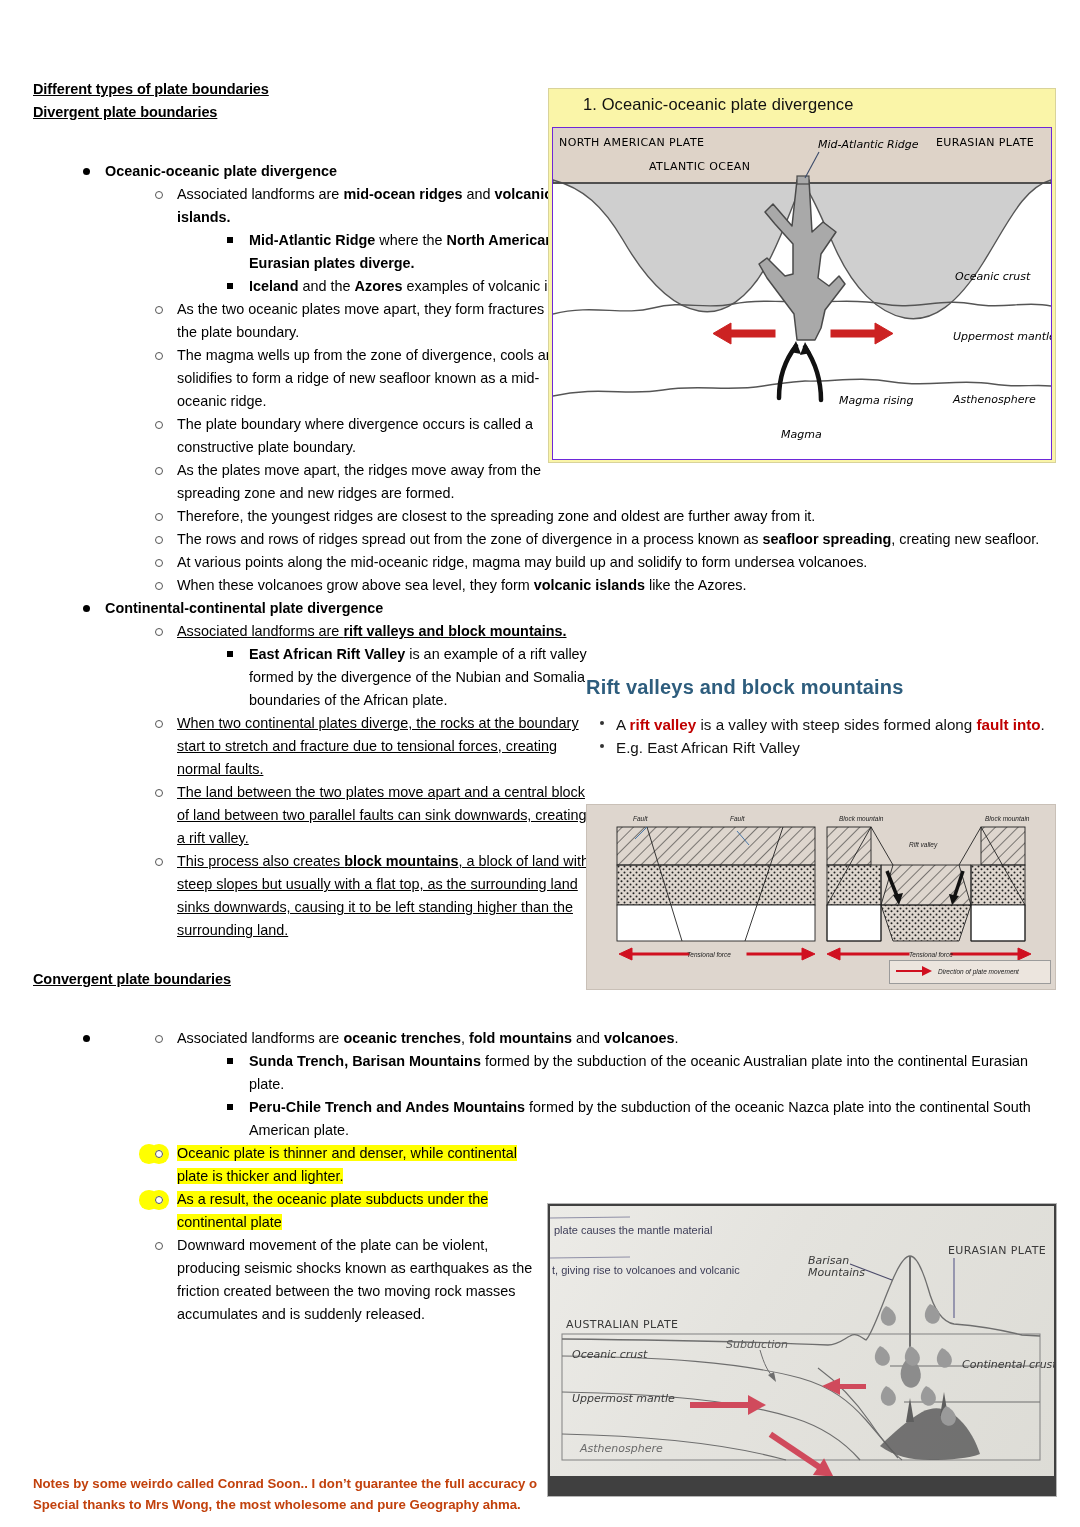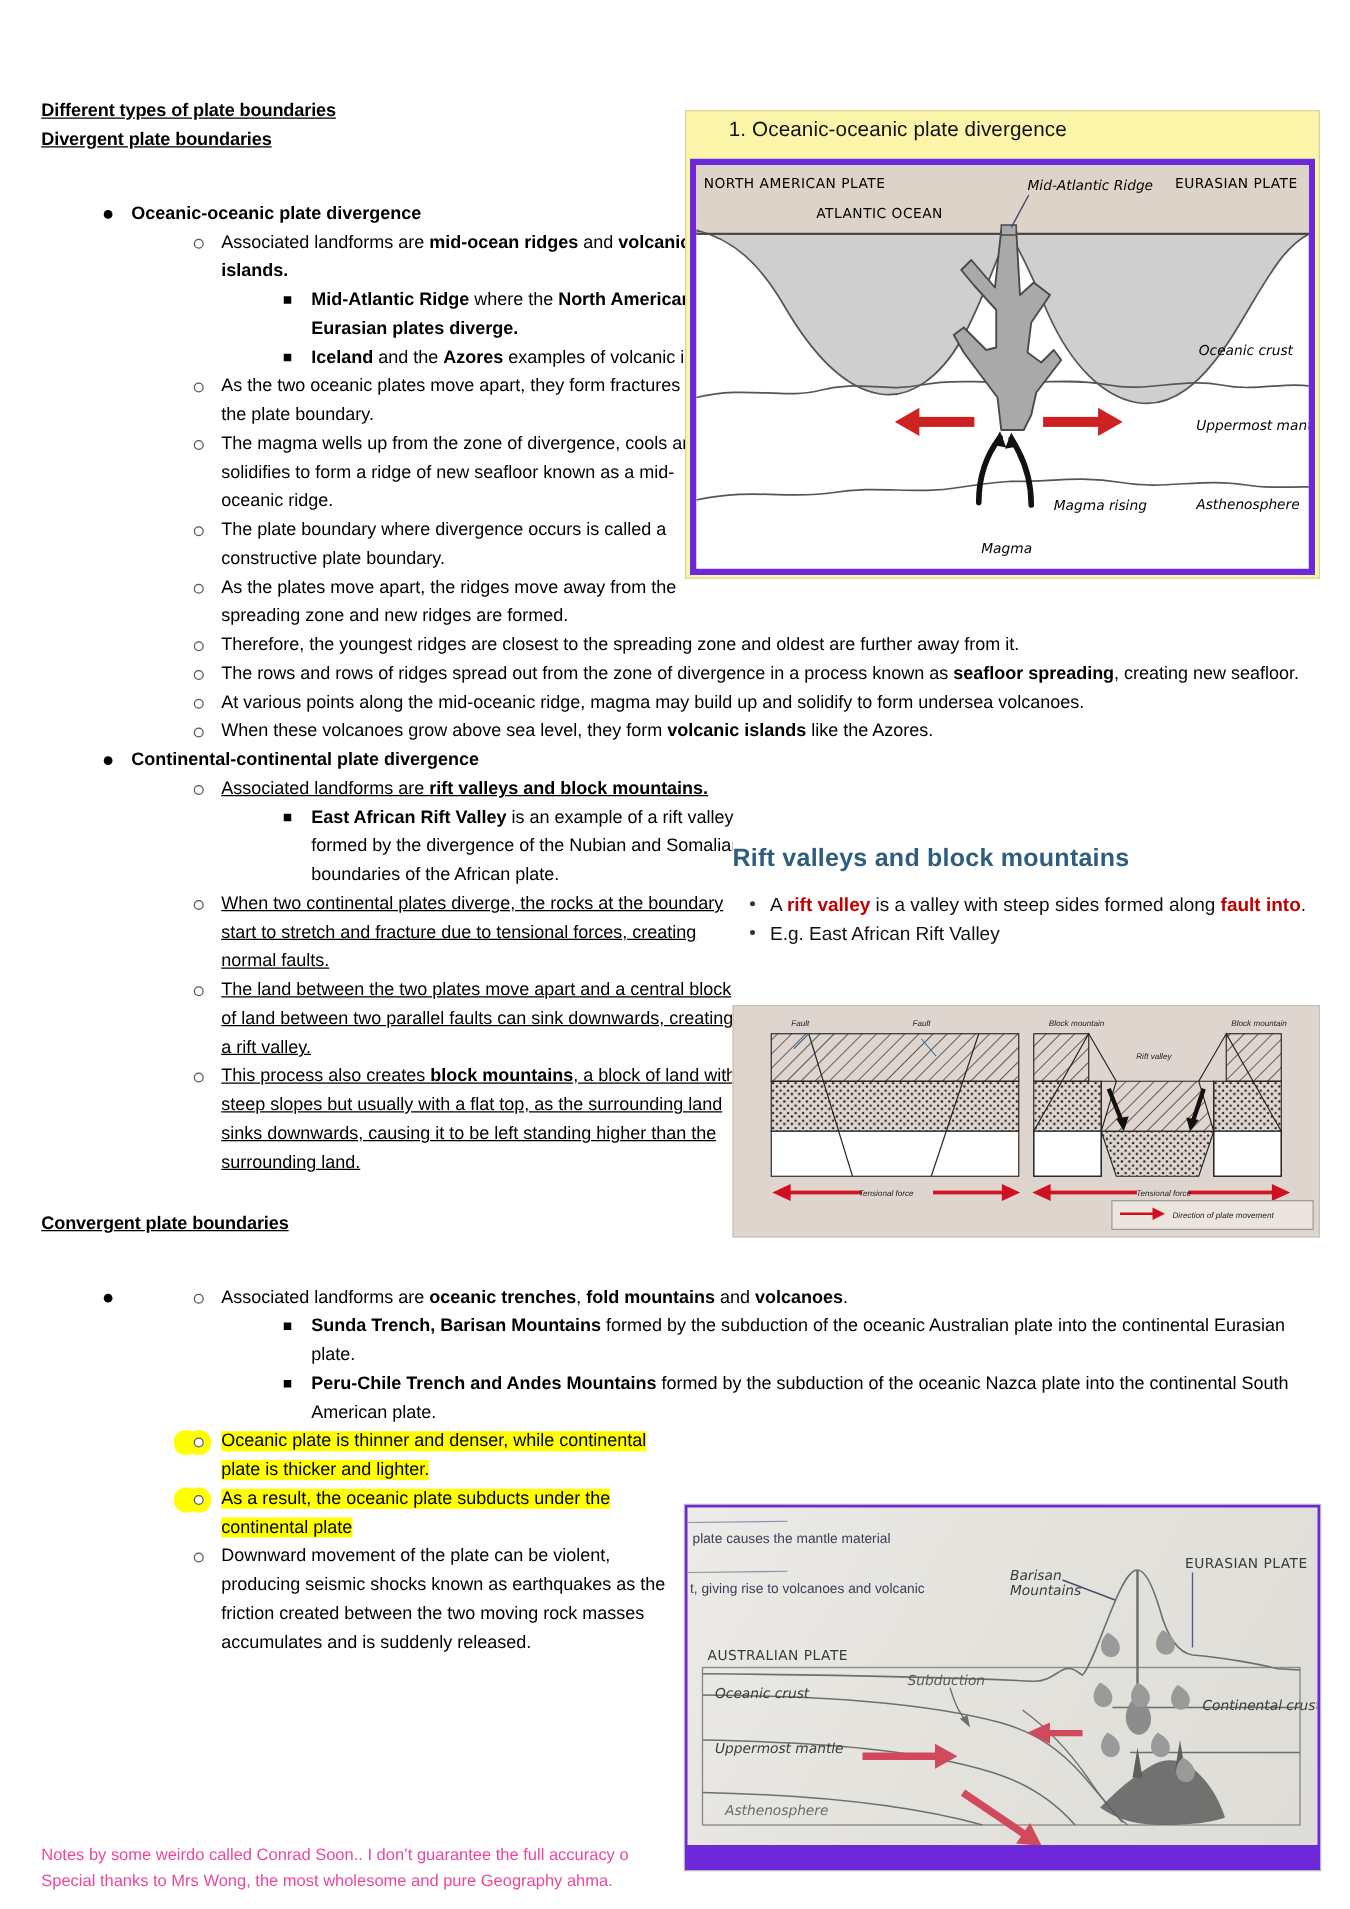--- a/index.html
+++ b/index.html
@@ -42,34 +42,34 @@
   
   .narrow-a{max-width:392px;}
   .narrow-b{max-width:415px;text-decoration:underline;}
   .narrow-c{max-width:395px;}
   .narrow-d{max-width:378px;}
   .wide{max-width:890px;}
 
   
   .footer{
     position:absolute;left:33px;top:1473px;width:640px;
-    font-size:13.2px;line-height:21px;color:#ec4899;
+    font-size:13.2px;line-height:21px;color:#c2410c;font-weight:bold;
   }
 
   
   .fig1{
     position:absolute;left:548px;top:88px;width:508px;height:375px;
     background:#faf5a8;border:1px solid #d9d39a;box-sizing:border-box;
   }
   .fig1 .cap{
     font-size:16.5px;color:#111;padding:6px 0 4px 34px;letter-spacing:.1px;
   }
   .fig1 .canvas{
     position:absolute;left:3px;top:38px;width:500px;height:333px;
-    background:#fff;border:5px solid #6d28d9;box-sizing:border-box;overflow:hidden;
+    background:#fff;border:1px solid #6d28d9;box-sizing:border-box;overflow:hidden;
   }
   .hand{font-family:"DejaVu Sans",sans-serif;font-style:italic;font-size:11px;color:#222;}
   .caps{font-family:"DejaVu Sans",sans-serif;font-size:11px;color:#222;letter-spacing:.4px;}
 
   
   .fig2{
     position:absolute;left:586px;top:668px;width:470px;height:322px;
     background:#ffffff;box-sizing:border-box;
   }
   .fig2 .title{
@@ -85,21 +85,21 @@
     background:#ded6ce;border:1px solid #c9c0b7;box-sizing:border-box;overflow:hidden;
   }
   .legendbox{
     position:absolute;right:4px;bottom:5px;width:160px;height:22px;
     background:#ece5de;border:1px solid #9b9b9b;
   }
 
   
   .fig3{
     position:absolute;left:548px;top:1204px;width:508px;height:292px;
-    background:#6d28d9;box-sizing:border-box;overflow:hidden;
+    background:#404040;box-sizing:border-box;overflow:hidden;
     box-shadow:0 0 0 1px #b5b5b5;
   }
   .fig3 .inner{
     position:absolute;left:2px;top:2px;width:504px;height:270px;
     background:linear-gradient(120deg,#ecebe7 0%,#e4e3de 40%,#dddcd6 100%);
     overflow:hidden;
   }
   svg{display:block;}
 </style>
 </head>

